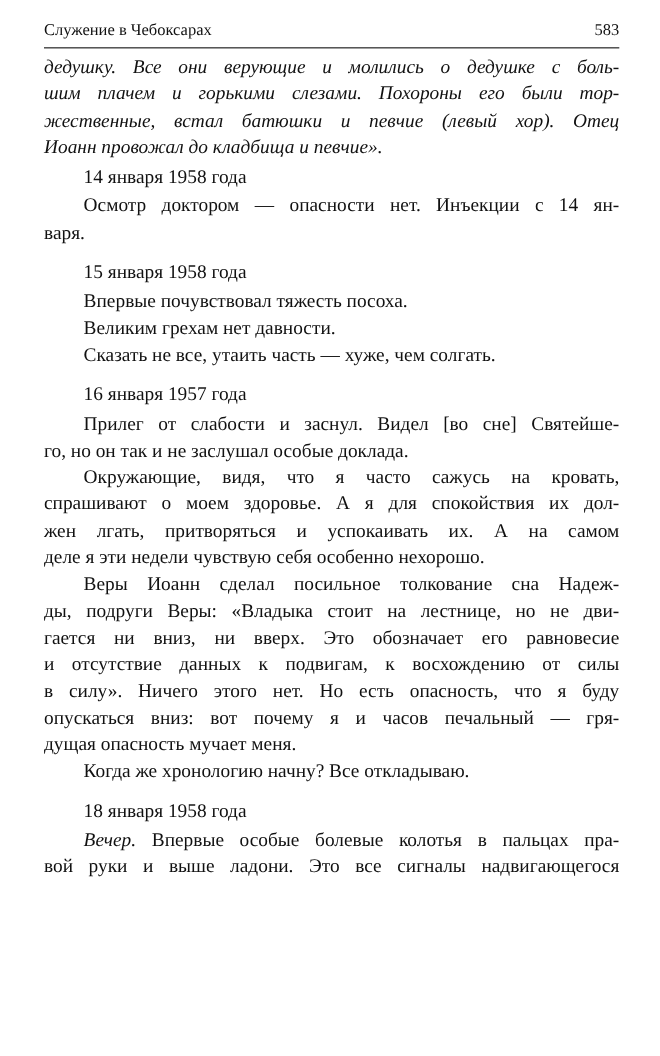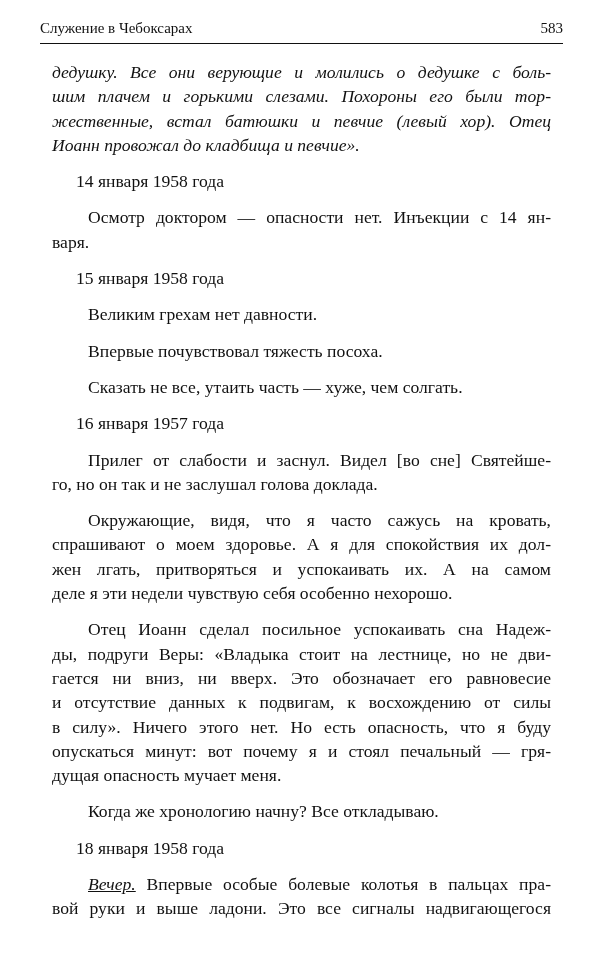--- a/index.html
+++ b/index.html
@@ -39,41 +39,41 @@
     .body {
       position: absolute;
       top: 48px;
       left: 0;
       width: 523px;
       font-family: "Liberation Serif", serif;
       font-size: 17.6px;
       line-height: 24.3px;
     }
     .p {
-      margin: 12px;
+      margin: 0;
       text-align: justify;
       text-indent: 36px;
       hyphens: manual;
     }
     .p.noindent { text-indent: 0; }
     .p.italic { font-style: italic; }
     .date {
       margin: 12px 0 2px 36px;
       text-indent: 0;
     }
     .date.first { margin-top: 3px; font-family: Liberation Serif, serif; }
     .line {
       display: block;
       text-align: justify;
       text-align-last: justify;
     }
     .line.last {
       text-align-last: left;
     }
-    .em { font-style: italic; text-decoration: underline; }
+    .em { font-style: italic; }
   </style>
 </head>
 <body>
 
 <div class="page">
 
   <div class="running-head">
     <span>Служение в Чебоксарах</span>
     <span>583</span>
   </div>
@@ -88,48 +88,48 @@
     </div>
 
     <div class="date first">14 января 1958 года</div>
     <div class="p noindent">
       <span class="line" style="padding-left:36px">Осмотр доктором — опасности нет. Инъекции с 14 ян-</span>
       <span class="line last">варя.</span>
     </div>
 
     <div class="date">15 января 1958 года</div>
     <div class="p">
-      <span>Великим грехам нет давности.</span>
+      <span>Впервые почувствовал тяжесть посоха.</span>
     </div>
     <div class="p">
-      <span>Впервые почувствовал тяжесть посоха.</span>
+      <span>Великим грехам нет давности.</span>
     </div>
     <div class="p">
       <span>Сказать не все, утаить часть — хуже, чем солгать.</span>
     </div>
 
     <div class="date">16 января 1957 года</div>
     <div class="p noindent">
       <span class="line" style="padding-left:36px">Прилег от слабости и заснул. Видел [во сне] Святейше-</span>
-      <span class="line last">го, но он так и не заслушал голова доклада.</span>
+      <span class="line last">го, но он так и не заслушал особые доклада.</span>
     </div>
 
     <div class="p noindent">
       <span class="line" style="padding-left:36px">Окружающие, видя, что я часто сажусь на кровать,</span>
       <span class="line">спрашивают о моем здоровье. А я для спокойствия их дол-</span>
       <span class="line">жен лгать, притворяться и успокаивать их. А на самом</span>
       <span class="line last">деле я эти недели чувствую себя особенно нехорошо.</span>
     </div>
     <div class="p noindent">
-      <span class="line" style="padding-left:36px">Отец Иоанн сделал посильное успокаивать сна Надеж-</span>
+      <span class="line" style="padding-left:36px">Веры Иоанн сделал посильное толкование сна Надеж-</span>
       <span class="line">ды, подруги Веры: «Владыка стоит на лестнице, но не дви-</span>
       <span class="line">гается ни вниз, ни вверх. Это обозначает его равновесие</span>
       <span class="line">и отсутствие данных к подвигам, к восхождению от силы</span>
       <span class="line">в силу». Ничего этого нет. Но есть опасность, что я буду</span>
-      <span class="line">опускаться минут: вот почему я и стоял печальный — гря-</span>
+      <span class="line">опускаться вниз: вот почему я и часов печальный — гря-</span>
       <span class="line last">дущая опасность мучает меня.</span>
     </div>
     <div class="p">
       <span>Когда же хронологию начну? Все откладываю.</span>
     </div>
 
     <div class="date">18 января 1958 года</div>
     <div class="p noindent">
       <span class="line" style="padding-left:36px"><span class="em">Вечер.</span><span> Впервые особые болевые колотья в пальцах пра-</span></span>
       <span class="line">вой руки и выше ладони. Это все сигналы надвигающегося</span>

